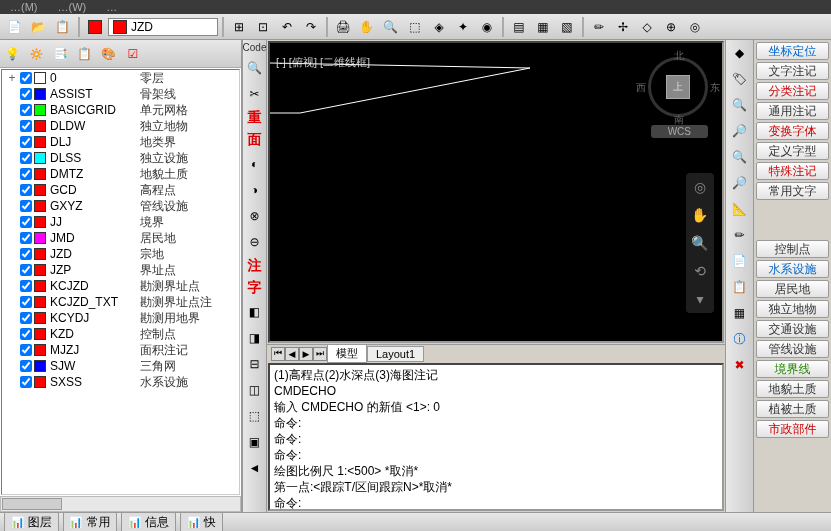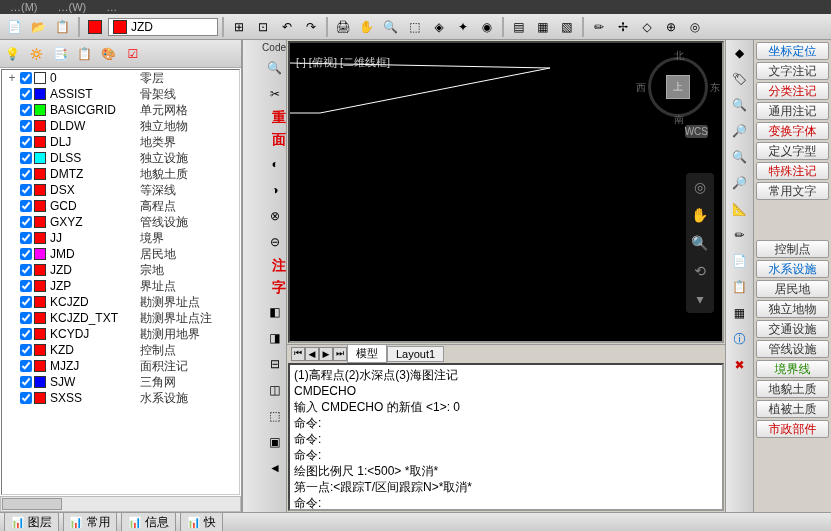--- a/index.html
+++ b/index.html
@@ -16,31 +16,31 @@
 .lefttoolbar{background:linear-gradient(#e8e8e8,#cdcdcd);height:28px;display:flex;align-items:center;padding:2px;gap:2px;border-bottom:1px solid #aaa}
 .layerlist{flex:1;overflow:auto;background:#fff;border:1px inset #ccc;margin:1px}
 .layerrow{display:flex;align-items:center;height:16px;padding-left:4px;gap:2px}
 .layerrow .exp{width:12px;text-align:center;color:#666}
 .layerrow input[type=checkbox]{width:12px;height:12px}
 .lc{width:12px;height:12px;border:1px solid #333;flex-shrink:0}
 .lname{width:90px;padding-left:2px}
 .ldesc{color:#333}
 .hscroll{height:16px;background:#e8e8e8;border:1px solid #bbb;display:flex}
 .hscroll .thumb{width:60px;background:#cfcfcf;border:1px solid #999;margin:1px}
-.codecol{width:44px;background:linear-gradient(90deg,#e8e8e8,#cdcdcd);display:flex;flex-direction:column;align-items:flex-end;padding:2px 0;gap:4px;border-right:1px solid #999}
+.codecol{width:24px;background:linear-gradient(90deg,#e8e8e8,#cdcdcd);display:flex;flex-direction:column;align-items:center;padding:2px 0;gap:4px;border-right:1px solid #999}
 .codecol .tab{font-size:10px;color:#333}
 .codecol .redch{color:#d00;font-weight:bold;font-size:14px}
 .viewport{flex:1;display:flex;flex-direction:column;background:#d4d0c8;min-width:0}
 .canvas{flex:1;background:#000;position:relative;border:2px inset #999;margin:1px}
 .canvas .lbl{position:absolute;top:12px;left:6px;color:#ccc;font-size:11px}
 .compass{position:absolute;top:10px;right:10px;width:68px;height:68px}
 .compass .ring{width:60px;height:60px;border:3px solid #333;border-radius:50%;position:absolute;top:4px;left:4px}
 .compass .cube{position:absolute;top:22px;left:22px;width:24px;height:24px;background:#888;border:1px solid #aaa;color:#ddd;display:flex;align-items:center;justify-content:center;font-size:10px}
 .compass .d{position:absolute;color:#666;font-size:10px}
-.wcs{position:absolute;top:82px;right:14px;background:#444;color:#aaa;padding:1px 0;border-radius:3px;font-size:10px}
+.wcs{position:absolute;top:82px;right:14px;background:#444;color:#aaa;padding:1px 17px;border-radius:3px;font-size:10px}
 .navbar{position:absolute;right:8px;top:130px;width:28px;background:rgba(50,50,50,.6);border-radius:4px;display:flex;flex-direction:column;align-items:center;padding:4px 0;gap:8px}
 .navbar div{width:20px;height:20px;color:#888;display:flex;align-items:center;justify-content:center;font-size:14px}
 .wireline{position:absolute;stroke:#fff;stroke-width:1;fill:none}
 .modeltabs{height:18px;background:#d4d0c8;display:flex;align-items:center;padding-left:4px;border-top:1px solid #999}
 .modeltabs .arrs{display:flex;gap:0}
 .modeltabs .arr{width:14px;height:14px;border:1px solid #888;background:#ddd;display:flex;align-items:center;justify-content:center;font-size:9px;cursor:pointer}
 .modeltabs .tab{padding:1px 8px;background:#eee;border:1px solid #999;font-size:11px;cursor:pointer}
 .modeltabs .tab.active{background:#fff}
 .cmdwin{height:148px;background:#fff;border:2px inset #999;margin:1px;padding:2px 4px;font-family:SimSun,monospace;font-size:13px;line-height:16px;overflow:hidden;color:#000}
 .rtool{width:28px;background:linear-gradient(90deg,#e8e8e8,#cdcdcd);display:flex;flex-direction:column;align-items:center;padding:2px 0;gap:4px;border-left:1px solid #999}
@@ -155,27 +155,20 @@
           <span class="exp"></span>
   <input type="checkbox" checked="" style="">
   <div class="lc" style="background:#ff0000"></div>
   <span class="lname">DMTZ</span>
   <span class="ldesc">地貌土质</span>
         </div>
         <div class="layerrow">
           <span class="exp"></span>
   <input type="checkbox" checked="" style="">
   <div class="lc" style="background:#ff0000"></div>
-  <span class="lname">DSX</span>
-  <span class="ldesc">等深线</span>
-        </div>
-        <div class="layerrow">
-          <span class="exp"></span>
-  <input type="checkbox" checked="" style="">
-  <div class="lc" style="background:#ff0000"></div>
   <span class="lname">GCD</span>
   <span class="ldesc">高程点</span>
         </div>
         <div class="layerrow">
           <span class="exp"></span>
   <input type="checkbox" checked="" style="">
   <div class="lc" style="background:#ff0000"></div>
   <span class="lname">GXYZ</span>
   <span class="ldesc">管线设施</span>
         </div>

